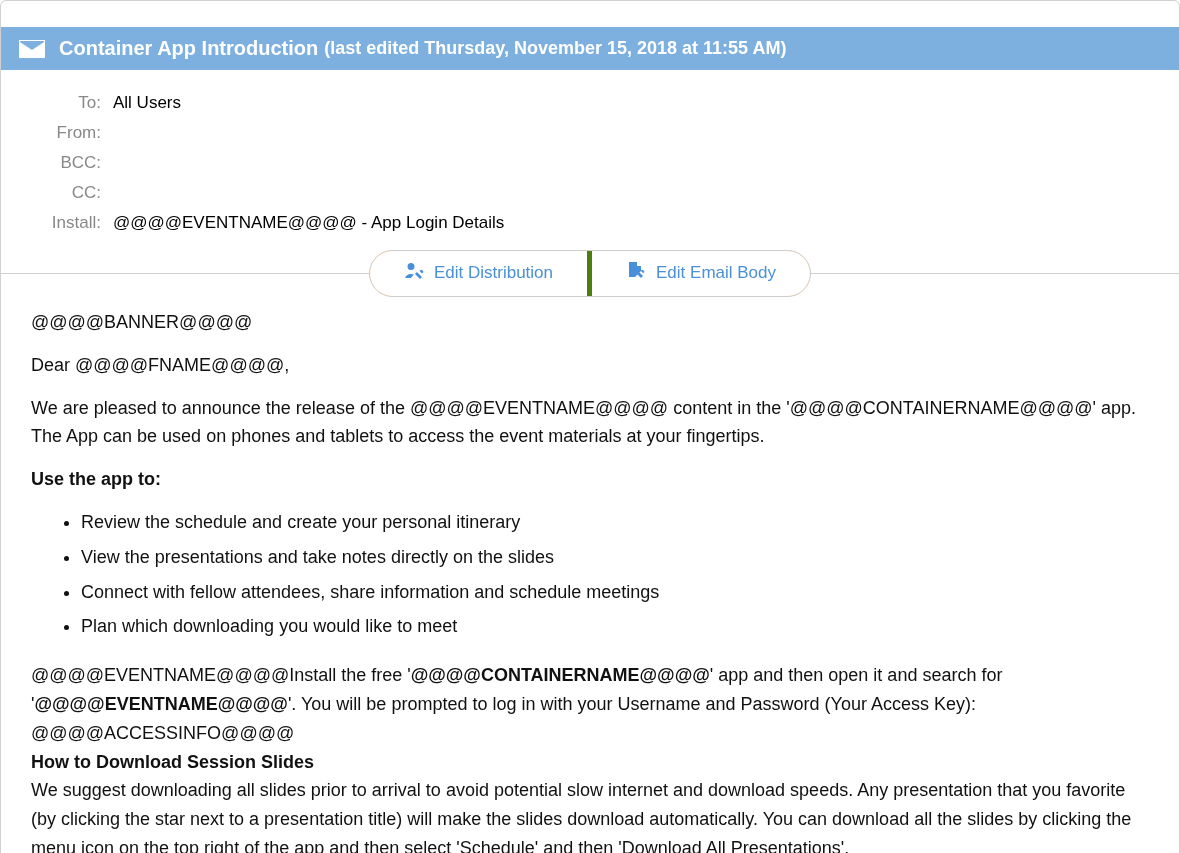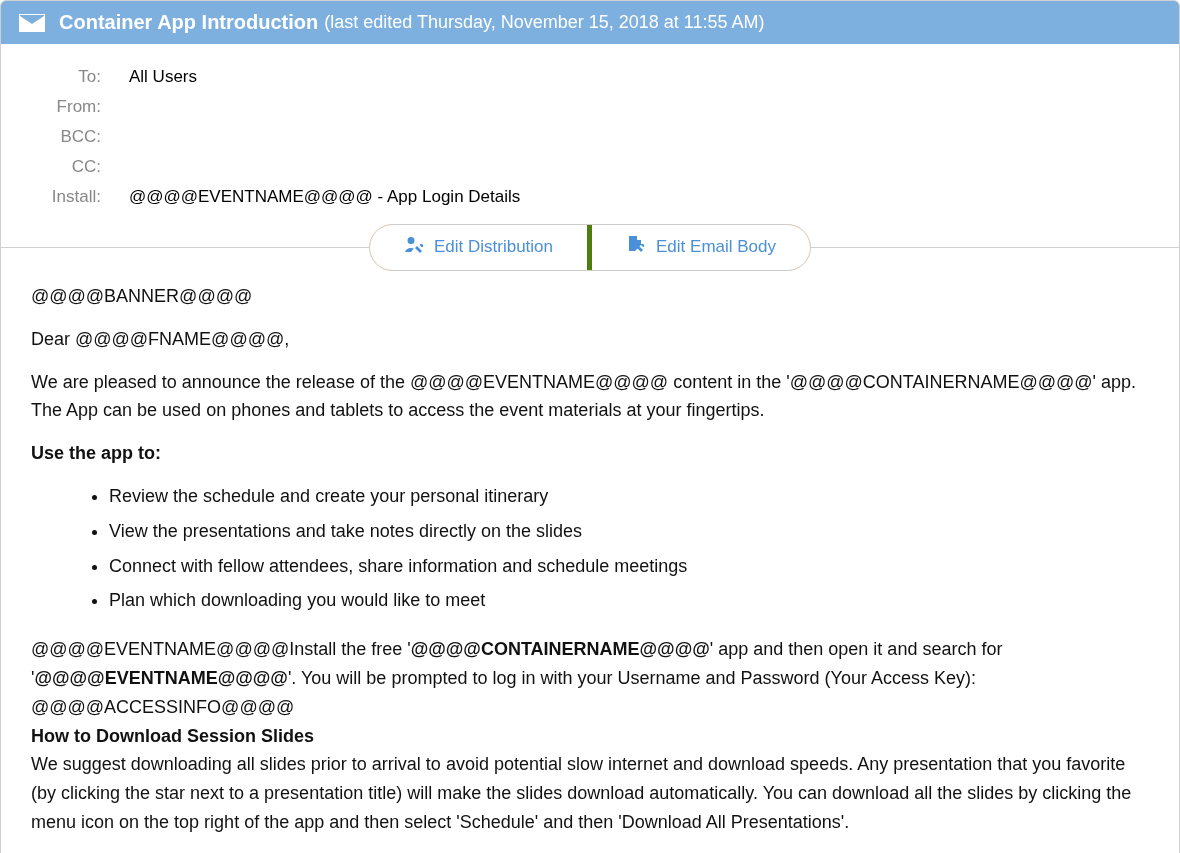--- a/index.html
+++ b/index.html
@@ -15,48 +15,49 @@
       margin: 0;
       width: 1180px;
     }
     .panel-header {
       background: #7db0de;
       color: #fff;
       padding: 10px 18px;
       display: flex;
       align-items: center;
       font-size: 20px;
+      margin-top: 26px;
     }
     .panel-header .mail-icon {
       margin-right: 14px;
       display: inline-flex;
     }
     .panel-title {
       font-weight: 600;
     }
     .panel-subtitle {
-      font-weight: 400;
+      font-weight: 700;
       margin-left: 6px;
       font-size: 18px;
     }
     .header-fields {
       padding: 18px 30px 10px 30px;
     }
     .field-row {
       display: flex;
       align-items: baseline;
       padding: 5px 0;
       font-size: 17px;
     }
     .field-label {
       width: 70px;
       text-align: right;
       color: #888;
       flex-shrink: 0;
-      margin-right: 28px;
+      margin-right: 12px;
     }
     .field-value {
       color: #000;
     }
     .divider-row {
       position: relative;
       height: 50px;
       display: flex;
       align-items: center;
       justify-content: center;
@@ -105,21 +106,20 @@
     .email-body .section-heading {
       font-weight: 700;
       margin-top: 10px;
     }
     .email-body ul {
       margin: 6px 0 20px 50px;
       padding: 0;
     }
     .email-body li {
       margin-bottom: 6px;
-      margin-left: 28px;
     }
     .bold { font-weight: 700; }
     .pre-text { display: inline; }
   </style>
 </head>
 <body>
 
 <div class="panel">
 
   <div class="panel-header">

